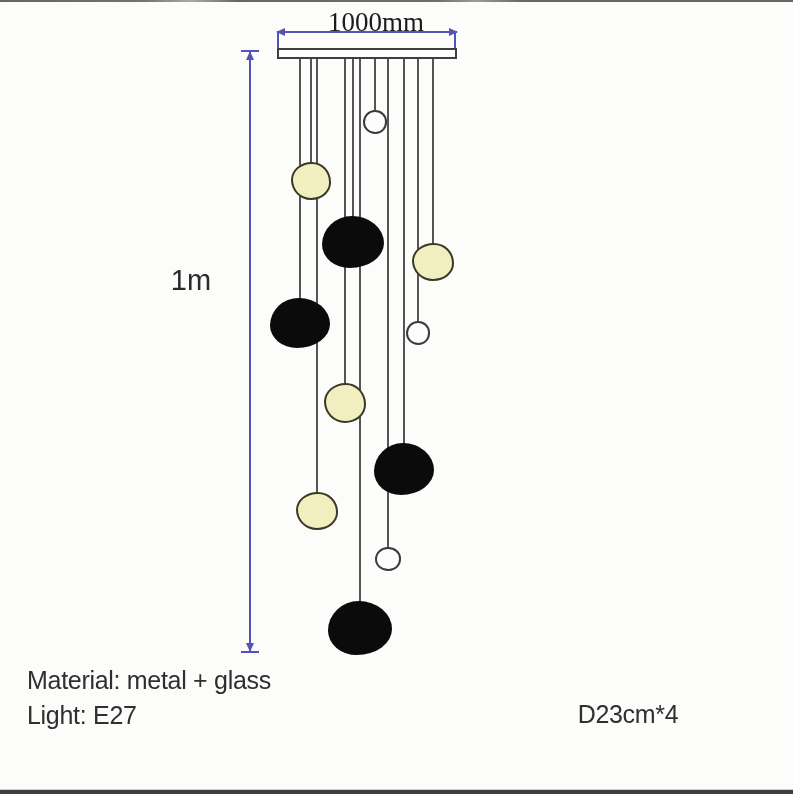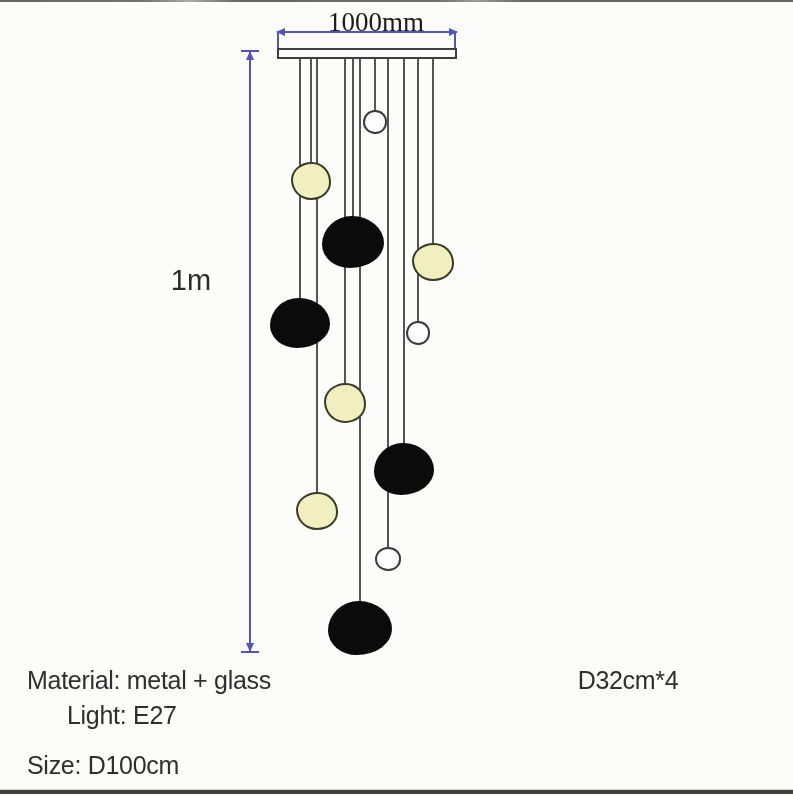--- a/index.html
+++ b/index.html
@@ -76,21 +76,21 @@
   .spec-left {
     position: absolute; left: 27px; font-size: 25px; color: #2f2f2f;
     letter-spacing: -0.3px; white-space: nowrap; line-height: 30px;
   }
   .spec-right {
     position: absolute; left: 628px; transform: translateX(-50%);
     font-size: 25px; color: #2f2f2f; letter-spacing: -0.3px;
     white-space: nowrap; line-height: 30px;
   }
   .row1 { top: 650px; margin-top: 15px; }
-  .row2l { top: 700px; margin-left: 40px; }
+  .row2l { top: 700px; }
   .row2r { top: 699px; }
   .row3 { top: 750px; }
 </style>
 </head>
 <body>
 
 <div class="screen">
 
   <div class="top-edge"></div>
 
@@ -131,18 +131,17 @@
       <div class="ball black" style="left: 270px; top: 298px; width: 60px; height: 50px; background: rgb(11, 11, 11);"></div>
       <div class="ball white" style="left: 406px; top: 321px; width: 24px; height: 24px; background: rgb(253, 253, 253);"></div>
       <div class="ball cream" style="left: 324px; top: 383px; width: 42px; height: 40px; background: rgb(241, 239, 192);"></div>
       <div class="ball black" style="left: 374px; top: 443px; width: 60px; height: 52px; background: rgb(11, 11, 11);"></div>
       <div class="ball cream" style="left: 296px; top: 492px; width: 42px; height: 38px; background: rgb(241, 239, 192);"></div>
       <div class="ball white" style="left: 375px; top: 547px; width: 26px; height: 24px; background: rgb(253, 253, 253);"></div>
       <div class="ball black" style="left: 328px; top: 601px; width: 64px; height: 54px; background: rgb(11, 11, 11);"></div>
     </div>
 
   <div class="spec-left row1">Material: metal + glass</div>
-  <div class="spec-right row1">D32cm*4</div>
   <div class="spec-left row2l">Light: E27</div>
-  <div class="spec-left row3">Size: D100cm</div>
+  <div class="spec-right row2r">D23cm*4</div>
 
   <div class="bottom-bar"></div>
 </div>
 
 </body></html>

